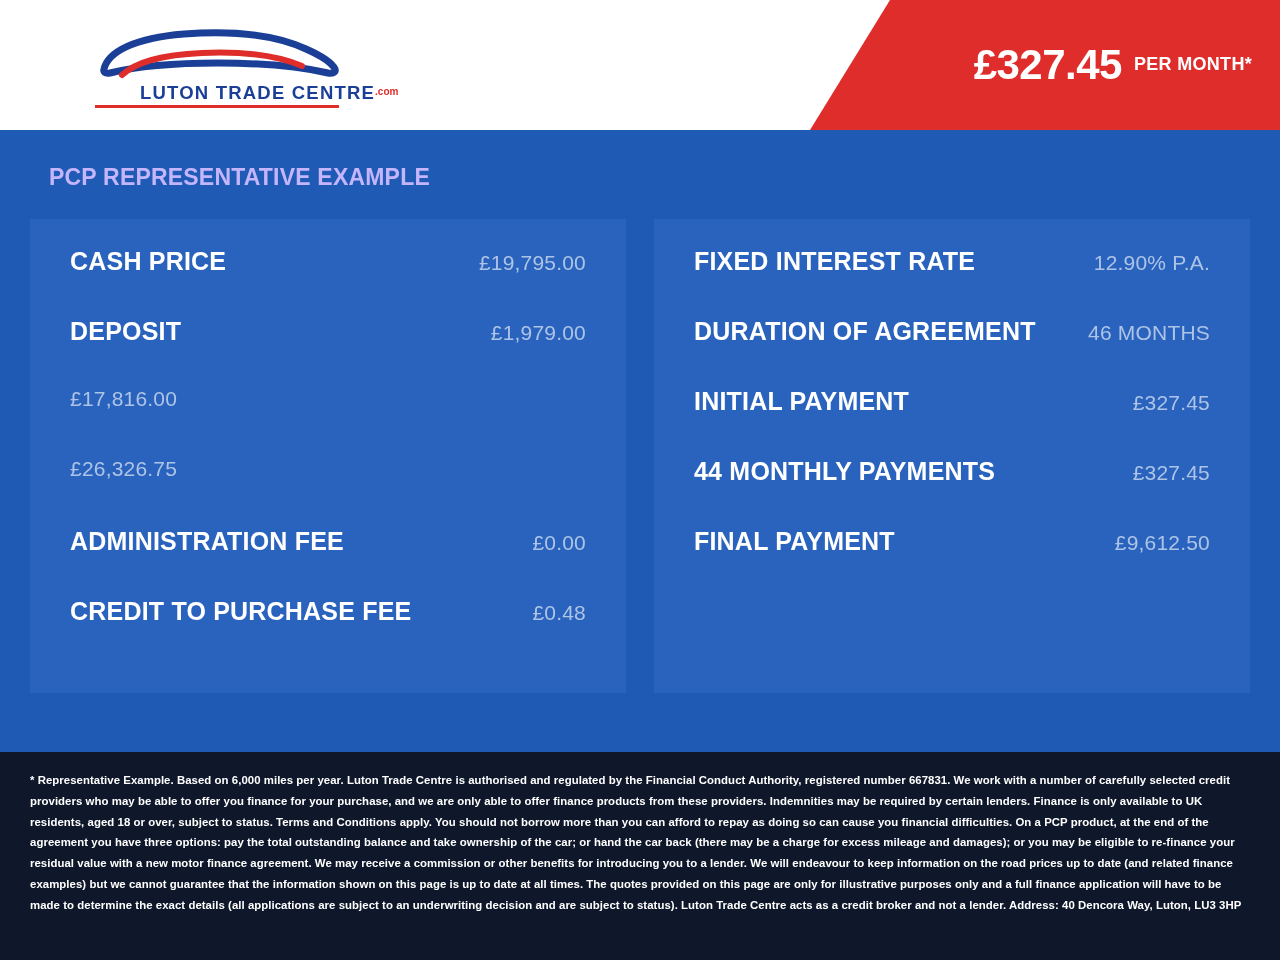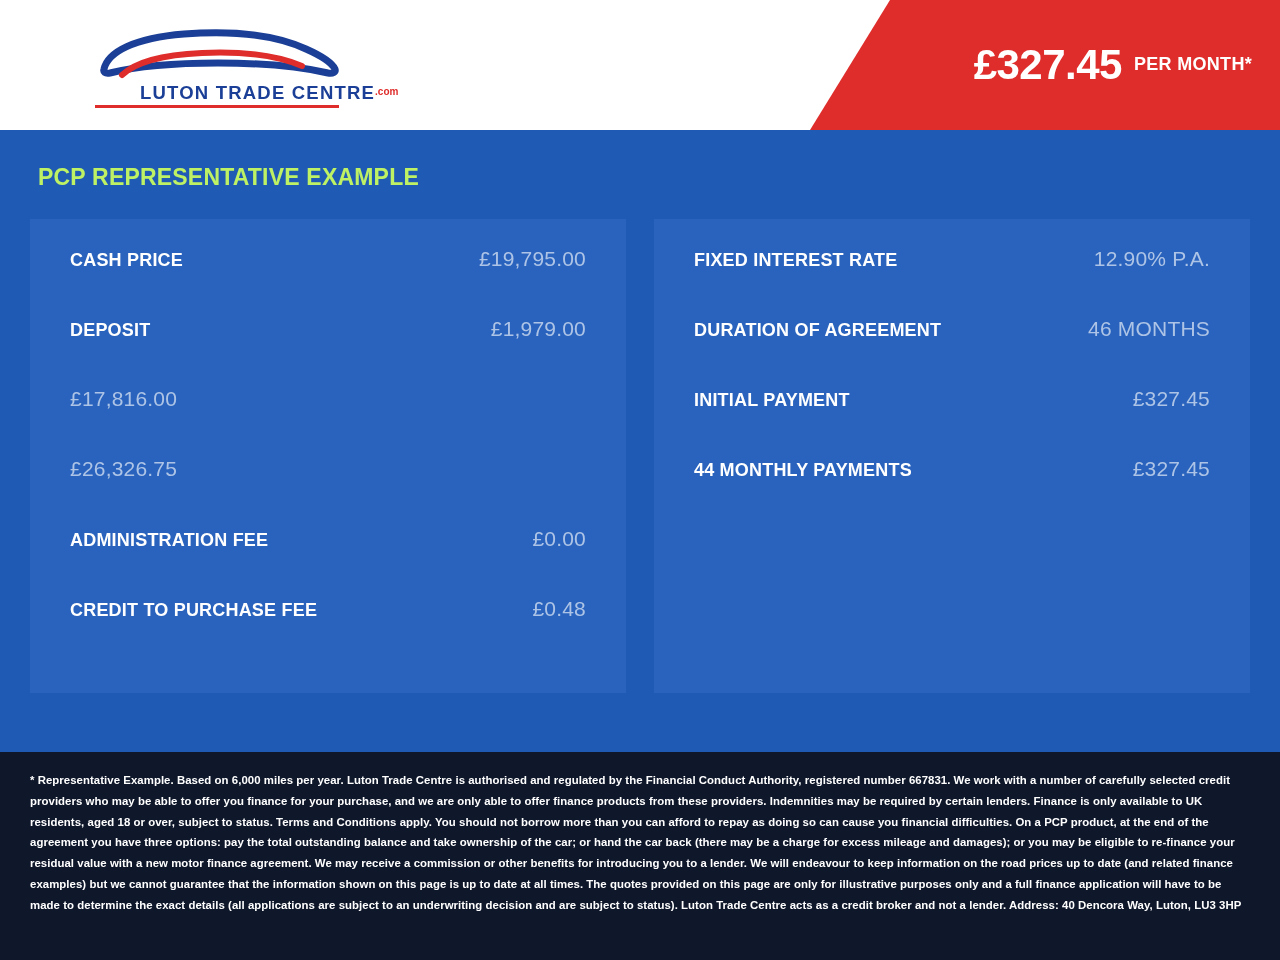--- a/index.html
+++ b/index.html
@@ -97,46 +97,46 @@
 
   
   .body {
     position: relative;
     width: 1280px;
     height: 622px;
     background: #1f5bb5;
     padding: 34px 30px 0 30px;
   }
   .section-title {
-    color: #bef264;
+    color: #c4b5fd;
     font-size: 23px;
     font-weight: 700;
     letter-spacing: 0.2px;
-    margin-left: 8px;
+    margin-left: 19px;
     margin-bottom: 28px;
   }
   .cards {
     display: flex;
     gap: 28px;
   }
   .card {
     flex: 1 1 0;
     background: #2963bd;
     padding: 28px 40px 26px 40px;
     min-height: 472px;
   }
   .row {
     display: flex;
     align-items: baseline;
     justify-content: space-between;
     height: 70px;
   }
   .row-label {
     color: #ffffff;
-    font-size: 18px;
+    font-size: 25px;
     font-weight: 700;
     letter-spacing: 0.2px;
     white-space: nowrap;
   }
   .row-value {
     color: #aec4e6;
     font-size: 21px;
     font-weight: 400;
     letter-spacing: 0.2px;
     white-space: nowrap;
@@ -225,20 +225,24 @@
           <span class="row-value">46 MONTHS</span>
         </div>
         <div class="row">
           <span class="row-label">INITIAL PAYMENT</span>
           <span class="row-value">£327.45</span>
         </div>
         <div class="row">
           <span class="row-label">44 MONTHLY PAYMENTS</span>
           <span class="row-value">£327.45</span>
         </div>
+        <div class="row">
+          <span class="row-label">FINAL PAYMENT</span>
+          <span class="row-value">£9,612.50</span>
+        </div>
       </div>
 
     </div>
   </div>
 
   <div class="footer">
     <p>* Representative Example. Based on 6,000 miles per year. Luton Trade Centre is authorised and regulated by the Financial Conduct Authority, registered number 667831. We work with a number of carefully selected credit providers who may be able to offer you finance for your purchase, and we are only able to offer finance products from these providers. Indemnities may be required by certain lenders. Finance is only available to UK residents, aged 18 or over, subject to status. Terms and Conditions apply. You should not borrow more than you can afford to repay as doing so can cause you financial difficulties. On a PCP product, at the end of the agreement you have three options: pay the total outstanding balance and take ownership of the car; or hand the car back (there may be a charge for excess mileage and damages); or you may be eligible to re-finance your residual value with a new motor finance agreement. We may receive a commission or other benefits for introducing you to a lender. We will endeavour to keep information on the road prices up to date (and related finance examples) but we cannot guarantee that the information shown on this page is up to date at all times. The quotes provided on this page are only for illustrative purposes only and a full finance application will have to be made to determine the exact details (all applications are subject to an underwriting decision and are subject to status). Luton Trade Centre acts as a credit broker and not a lender. Address: 40 Dencora Way, Luton, LU3 3HP</p>
   </div>
 
 </div>

